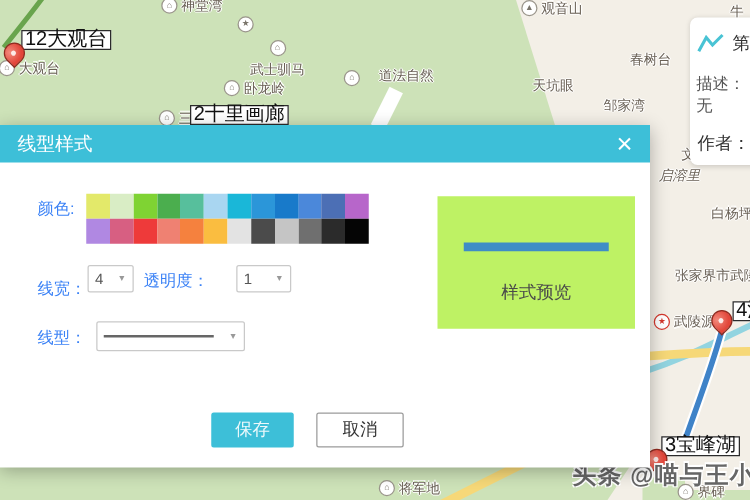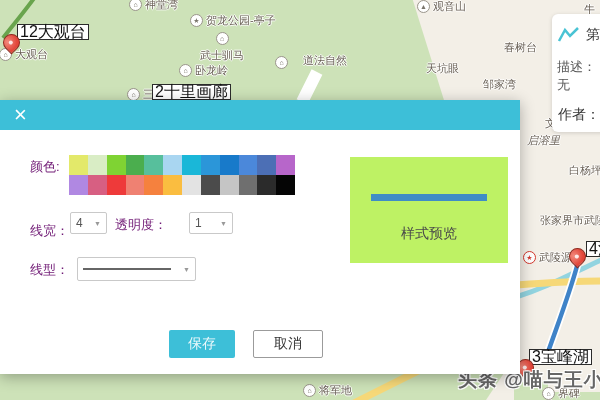--- a/index.html
+++ b/index.html
@@ -40,21 +40,21 @@
   .polyline-icon{position:absolute;left:5px;top:12px;}
   .info-title{position:absolute;left:34px;top:12px;font-size:14px;color:#333;}
   .info-author{position:absolute;left:6px;top:92px;font-size:14px;color:#333;white-space:nowrap;}
   
   .dialog{position:absolute;left:0;top:100px;width:520px;height:274px;z-index:6;background:#fff;
     box-shadow:0 3px 14px rgba(0,0,0,.3);}
   .dialog-header{position:absolute;left:0;top:0;width:100%;height:30px;background:var(--accent);
     display:flex;align-items:center;justify-content:space-between;box-sizing:border-box;padding:0 14px;}
   .dialog-title{color:#fff;font-size:15px;}
   .close-btn{color:#fff;font-size:22px;line-height:20px;cursor:pointer;font-weight:300;}
-  .field-label{position:absolute;font-size:13px;color:#701a75;white-space:nowrap;}
+  .field-label{position:absolute;font-size:13px;color:#3b82f6;white-space:nowrap;}
   .palette{position:absolute;left:69px;top:55px;width:226px;display:grid;grid-template-columns:repeat(12,1fr);}
   .swatch{height:20px;cursor:pointer;}
   .select{position:absolute;height:22px;background:#fff;border:1px solid #c9c9c9;border-radius:2px;
     box-sizing:border-box;display:flex;align-items:center;justify-content:space-between;padding:0 5px;
     font-size:12px;color:#555;cursor:pointer;}
   .caret{font-size:7px;color:#999;}
   .line-sample{width:88px;height:2px;background:#666;}
   .preview-panel{position:absolute;left:350px;top:57px;width:158px;height:106px;background:#bef264;}
   .preview-line{position:absolute;left:21px;top:37px;width:116px;height:7px;background:var(--preview_line);}
   .preview-text{position:absolute;left:0;top:68px;width:100%;text-align:center;font-size:14px;color:#4a4a4a;}
@@ -83,21 +83,20 @@
       <path class="route-blue" d="M577,266 C570,292 560,318 548,352"></path>
     </svg>
 
     <div id="map-labels">
         <div class="map-label" style="left: 129px; top: -3px;">
           <span class="poi-icon">⌂</span>
           <span>神堂湾</span>
         </div>
         <div class="map-label" style="left: 190px; top: 13px;">
           <span class="poi-icon">★</span>
-          <span>贺龙公园-亭子</span>
         </div>
         <div class="map-label" style="left: 200px; top: 32px; flex-direction: column;">
           <span class="poi-icon">⌂</span>
           <span>武士驯马</span>
         </div>
         <div class="map-label" style="left: 179px; top: 63px;">
           <span class="poi-icon">⌂</span>
           <span>卧龙岭</span>
         </div>
         <div class="map-label" style="left: 127px; top: 87px;">
@@ -174,20 +173,21 @@
       <path d="M2,15 L8,4 L13,10 L21,2" stroke="#49c3d4" stroke-width="2.5" fill="none"></path>
     </svg>
     <div class="info-title">第</div>
     <div class="info-row" style="top:44px;">描述：</div>
     <div class="info-row" style="top:62px;">无</div>
     <div class="info-author">作者：</div>
   </div>
 
   <div class="dialog">
     <div class="dialog-header">
+      <span class="dialog-title">线型样式</span>
       <span class="close-btn">×</span>
     </div>
 
     <div class="field-label" style="left:30px;top:58px;">颜色:</div>
     <div class="palette" id="palette">
         <div class="swatch" title="#e3e96a" style="background: rgb(227, 233, 106);"></div>
         <div class="swatch" title="#d9edc5" style="background: rgb(217, 237, 197);"></div>
         <div class="swatch" title="#7fd333" style="background: rgb(127, 211, 51);"></div>
         <div class="swatch" title="#4bae4e" style="background: rgb(75, 174, 78);"></div>
         <div class="swatch" title="#57bf9c" style="background: rgb(87, 191, 156);"></div>

